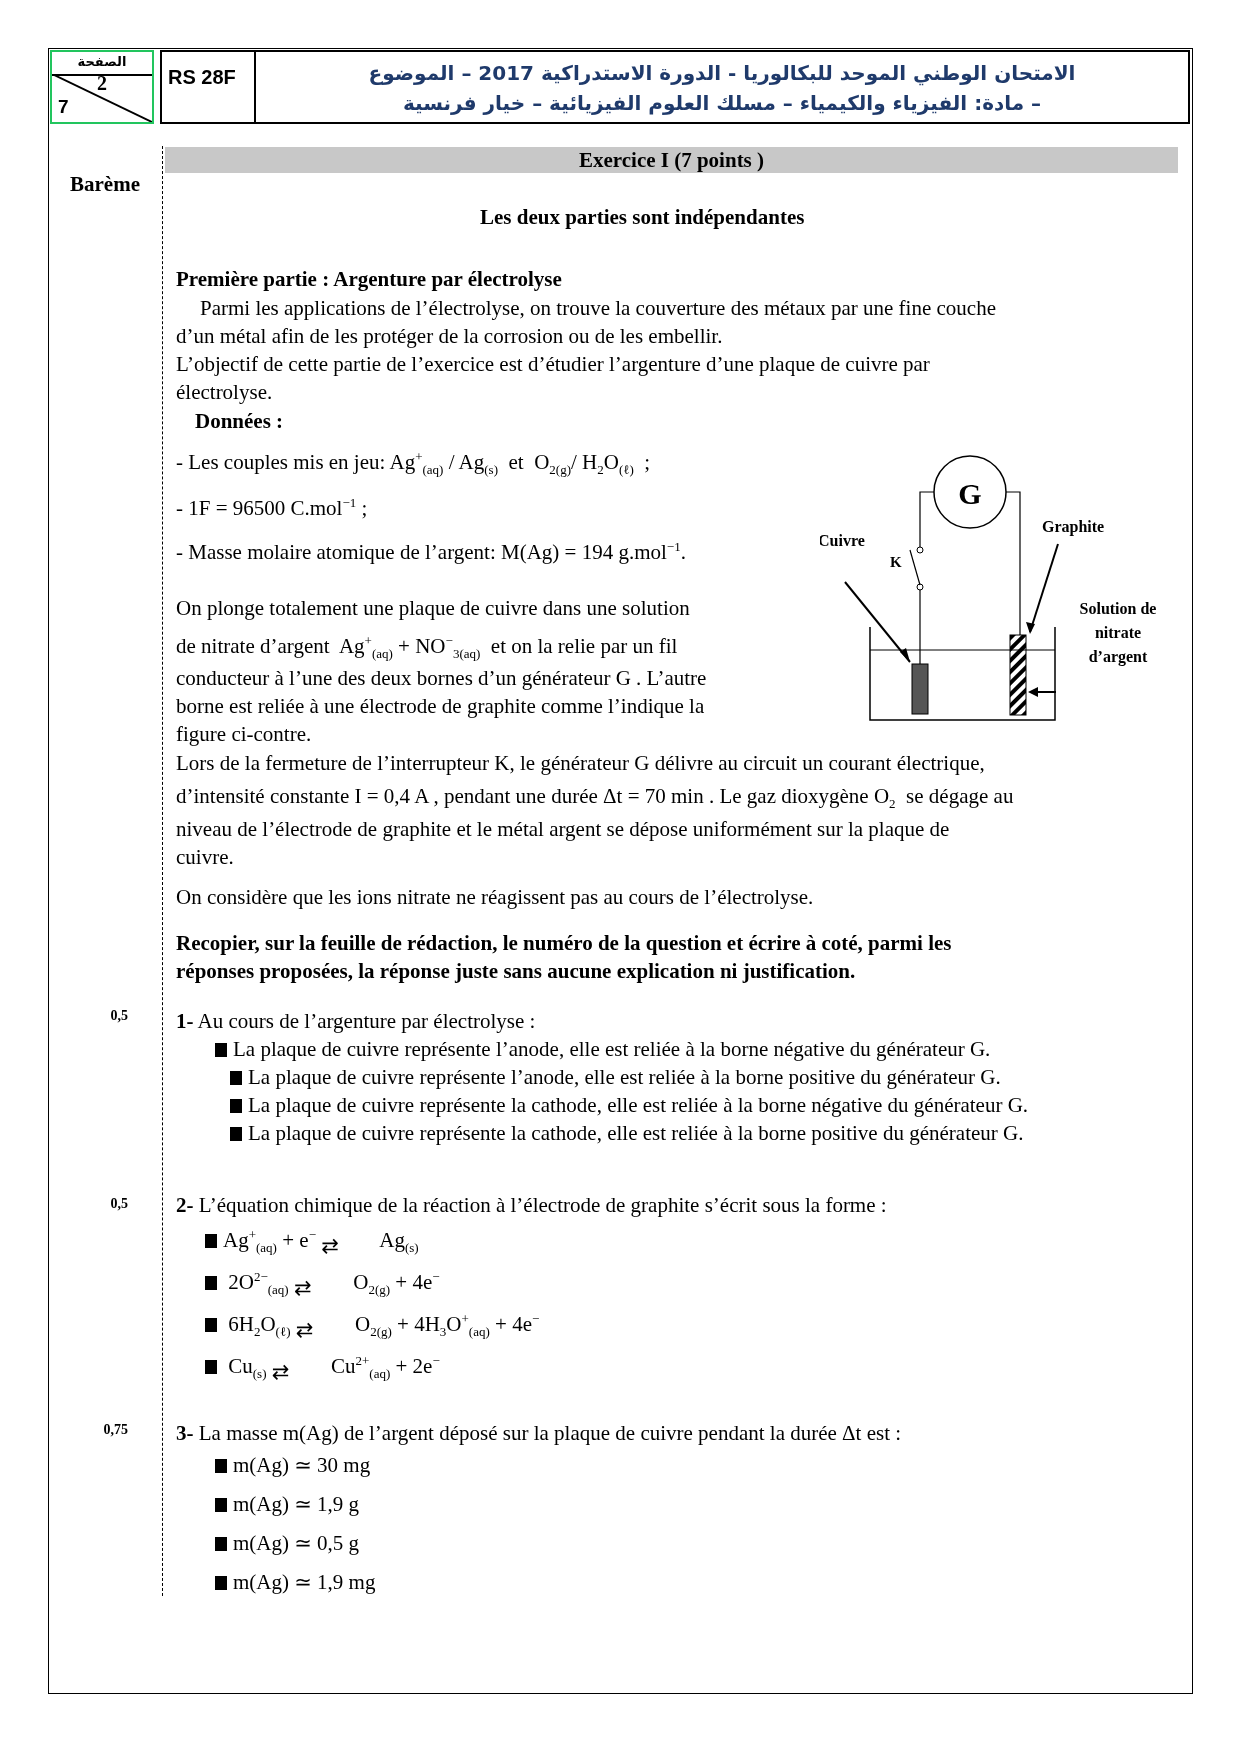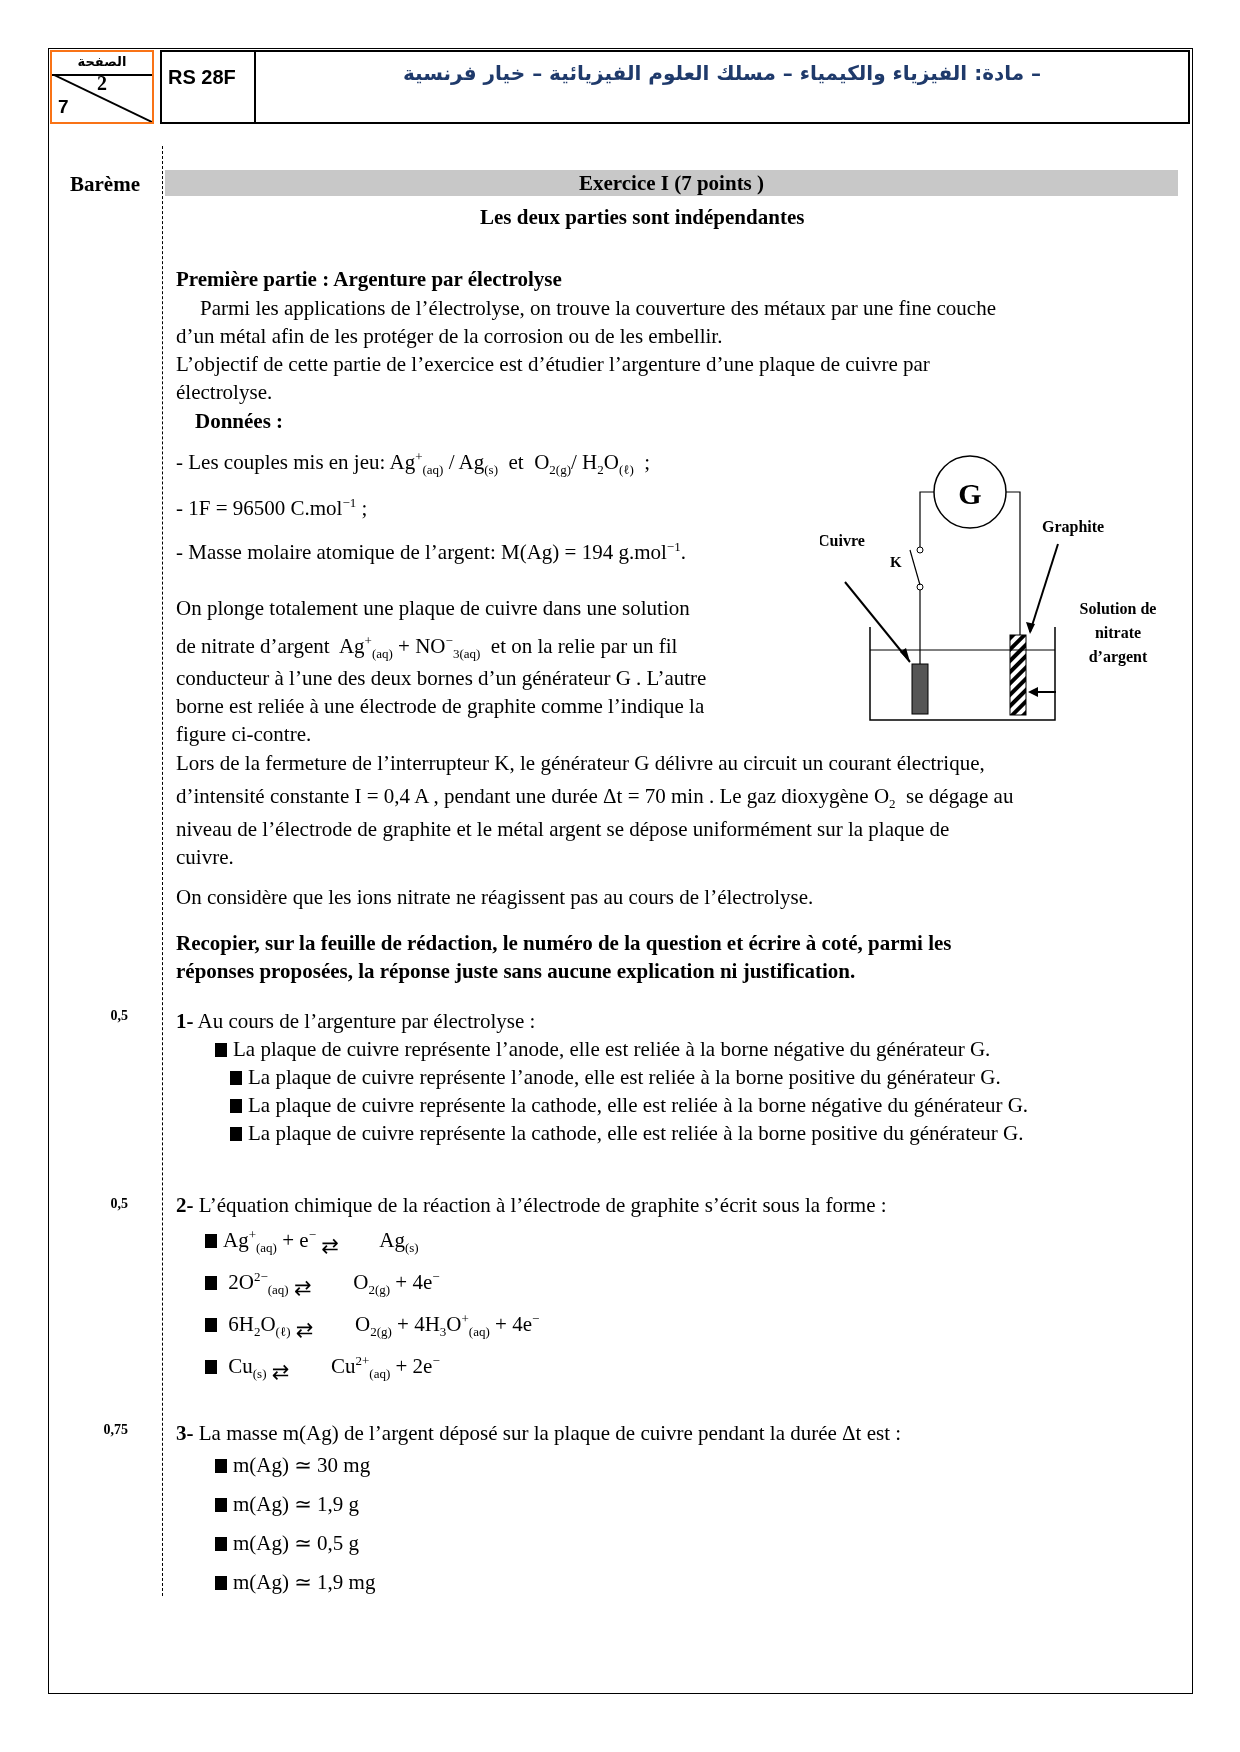--- a/index.html
+++ b/index.html
@@ -1,32 +1,32 @@
 <!DOCTYPE html>
 <html><head>
 <meta charset="utf-8">
 <style>
   html, body { margin:0; padding:0; background:#ffffff; }
   body { width:1240px; height:1752px; position:relative; font-family:"Liberation Serif", serif; color:#000; overflow:hidden; }
   .page-frame { position:absolute; left:48px; top:48px; width:1145px; height:1646px; border:1.5px solid #000; box-sizing:border-box; }
   
-  .hdr-page { position:absolute; left:50px; top:50px; width:104px; height:74px; border:2px solid #f97316; box-sizing:border-box; }
+  .hdr-page { position:absolute; left:50px; top:50px; width:104px; height:74px; border:2px solid #22c55e; box-sizing:border-box; }
   .hdr-page .lbl { position:absolute; left:0; top:0; width:100%; height:22px; border-bottom:2px solid #000; text-align:center; font-family:"DejaVu Sans", sans-serif; font-weight:bold; font-size:13px; line-height:20px; direction:rtl; }
   .hdr-page .num-top { position:absolute; left:45px; top:20px; font-family:"Liberation Serif", serif; font-weight:bold; font-size:20px; }
   .hdr-page .num-bot { position:absolute; left:6px; top:44px; font-family:"Liberation Sans", sans-serif; font-weight:bold; font-size:19px; }
   .hdr-page svg { position:absolute; left:0; top:22px; }
   .hdr-code { position:absolute; left:160px; top:50px; width:96px; height:74px; border:2px solid #000; box-sizing:border-box; font-family:"Liberation Sans", sans-serif; font-weight:bold; font-size:20px; padding:14px 0 0 6px; }
   .hdr-title { position:absolute; left:256px; top:50px; width:934px; height:74px; border:2px solid #000; border-left:none; box-sizing:border-box; text-align:center; direction:rtl; color:#1f3a6b; font-family:"DejaVu Sans", sans-serif; font-weight:bold; font-size:20px; line-height:30px; padding-top:6px; }
   .hdr-title div { white-space:nowrap; }
   
   .dash-col { position:absolute; left:162px; top:146px; width:0; height:1450px; border-left:1.5px dashed #000; }
   .bareme-title { position:absolute; left:70px; top:172px; font-weight:bold; font-size:21px; }
   .score { position:absolute; font-weight:bold; font-size:14px; text-align:right; width:82px; left:46px; }
   
-  .ex-banner { position:absolute; left:165px; top:147px; width:1013px; height:26px; background:#c8c8c8; text-align:center; font-weight:bold; font-size:21px; line-height:26px;margin-top:23px; }
+  .ex-banner { position:absolute; left:165px; top:147px; width:1013px; height:26px; background:#c8c8c8; text-align:center; font-weight:bold; font-size:21px; line-height:26px; }
   .t { position:absolute; font-size:21px; white-space:nowrap; line-height:26px; }
   .b { font-weight:bold; }
   sub, sup { font-size:13px; }
   .bullet { display:inline-block; width:12px; height:14px; background:#000; margin-right:6px; vertical-align:-1px; }
   .arrow-eq { display:inline-block; position:relative; width:54px; height:18px; vertical-align:middle; }
   .diagram { position:absolute; left:820px; top:452px; width:360px; height:300px; }
   .diagram text { font-family:"Liberation Serif", serif; font-weight:bold; }
 </style>
 </head>
 <body>
@@ -36,20 +36,21 @@
 <div class="hdr-page">
   <div class="lbl">الصفحة</div>
   <svg width="100" height="48">
       <line x1="0" y1="0" x2="100" y2="48" stroke="#000" stroke-width="2"></line>
     </svg>
   <span class="num-top">2</span>
   <span class="num-bot">7</span>
 </div>
 <div class="hdr-code">RS 28F</div>
 <div class="hdr-title">
+  <div>الامتحان الوطني الموحد للبكالوريا - الدورة الاستدراكية 2017 – الموضوع</div>
   <div>– مادة: الفيزياء والكيمياء – مسلك العلوم الفيزيائية – خيار فرنسية</div>
 </div>
 
 <div class="dash-col"></div>
 <div class="bareme-title">Barème</div>
 
 <div class="ex-banner">Exercice I  (7 points )</div>
 <div class="t b" style="left:480px; top:204px;">Les deux parties sont indépendantes</div>
 
 <div class="t b" style="left:176px; top:266px;">Première partie : Argenture par électrolyse</div>

